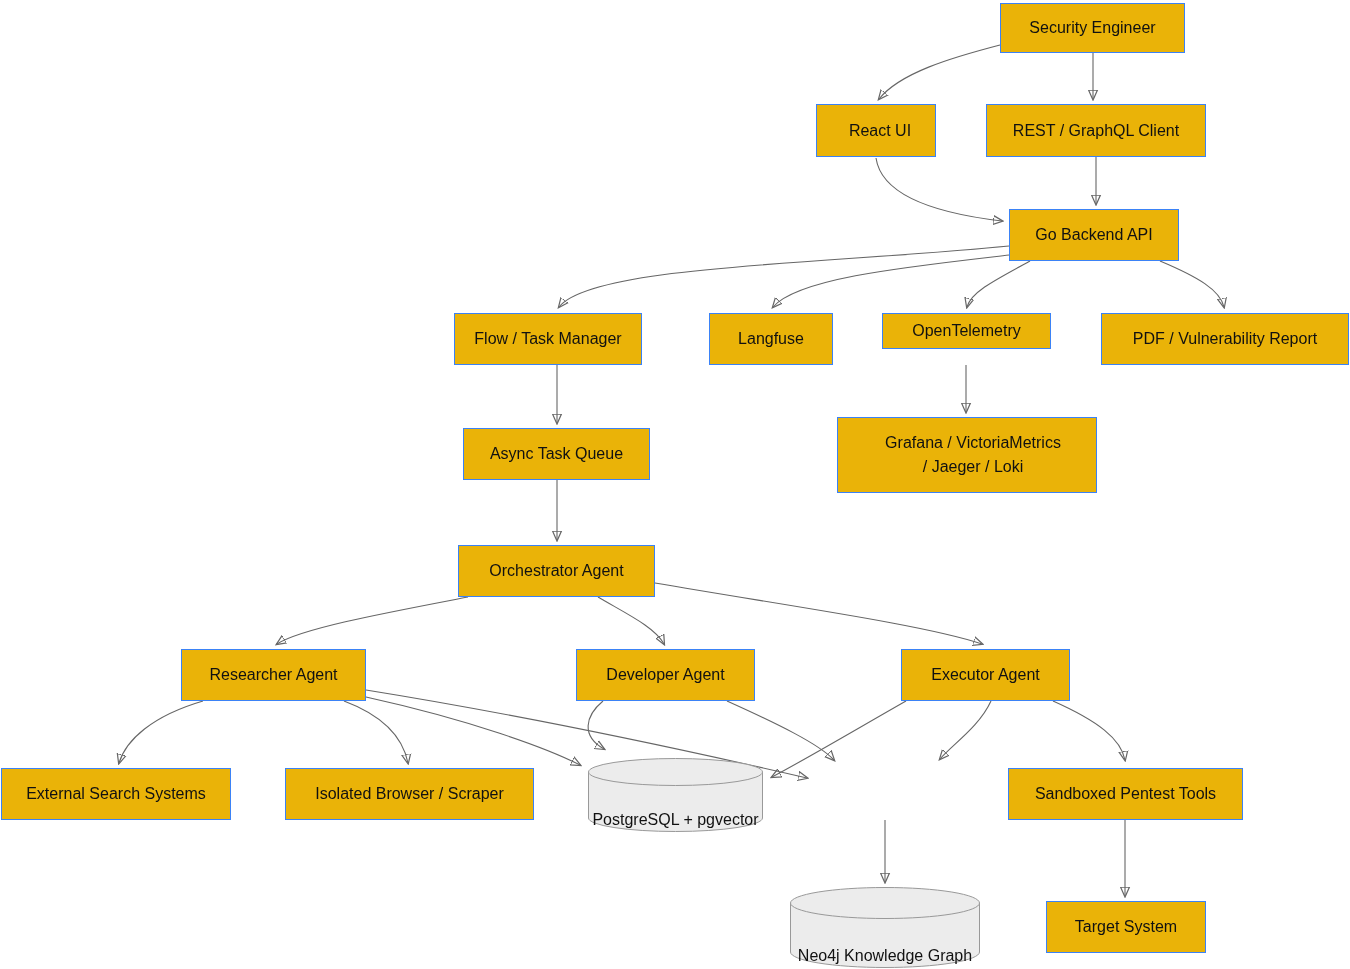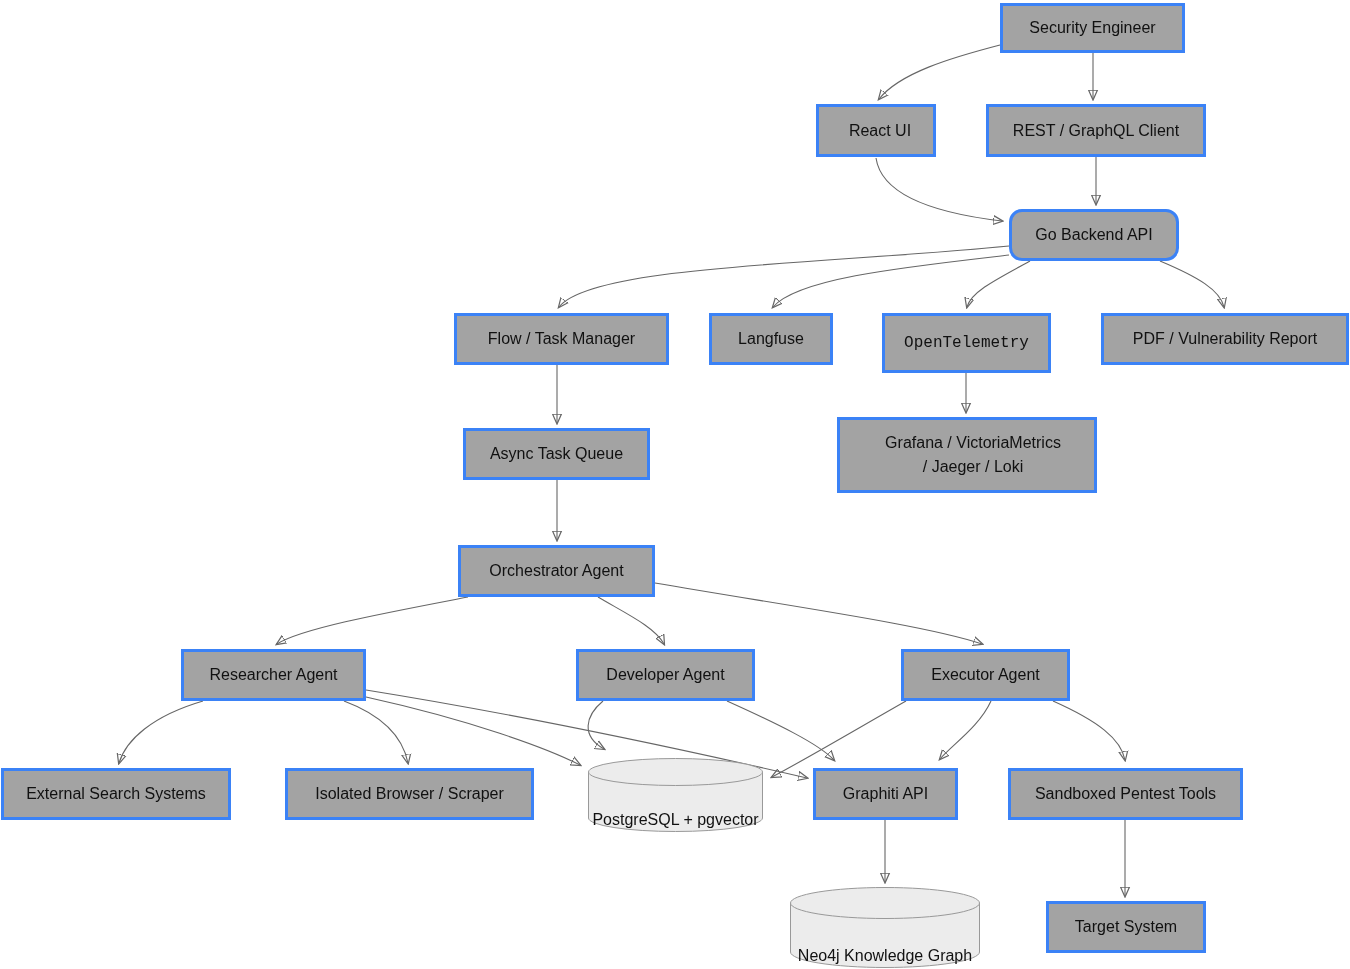--- a/index.html
+++ b/index.html
@@ -13,22 +13,22 @@
   }
   svg.edges {
     position: absolute;
     left: 0; top: 0;
     width: 1350px; height: 969px;
   }
   svg.edges path { stroke: #666666; stroke-width: 1.1; fill: none; }
   .node {
     position: absolute;
     box-sizing: border-box;
-    background: #a3a3a3;
-    border: 3px solid #3b82f6;
+    background: #eab308;
+    border: 1px solid #3b82f6;
     display: flex;
     align-items: center;
     justify-content: center;
     font-size: 16px;
     color: #111111;
     text-align: center;
     white-space: nowrap;
     line-height: 24px;
   }
   .node.multiline { white-space: normal; flex-direction: column; padding-left: 12px; }
@@ -89,33 +89,33 @@
   </div>
 
   <div class="node" style="left:816px; top:104px; width:120px; height:53px;padding-left:8px;">
     <span>React UI</span>
   </div>
 
   <div class="node" style="left:986px; top:104px; width:220px; height:53px;">
     <span>REST / GraphQL Client</span>
   </div>
 
-  <div class="node" style="left:1009px; top:209px; width:170px; height:52px;border-radius:13px;">
+  <div class="node" style="left:1009px; top:209px; width:170px; height:52px;">
     <span>Go Backend API</span>
   </div>
 
-  <div class="node" style="left:454px; top:313px; width:215px; height:52px;">
+  <div class="node" style="left:454px; top:313px; width:188px; height:52px;">
     <span>Flow / Task Manager</span>
   </div>
 
   <div class="node" style="left:709px; top:313px; width:124px; height:52px;">
     <span>Langfuse</span>
   </div>
 
-  <div class="node" style="left:882px; top:313px; width:169px; height:60px;font-family:Liberation Mono, monospace;">
+  <div class="node" style="left:882px; top:313px; width:169px; height:36px;">
     <span>OpenTelemetry</span>
   </div>
 
   <div class="node" style="left:1101px; top:313px; width:248px; height:52px;text-align:center;">
     <span>PDF / Vulnerability Report</span>
   </div>
 
   <div class="node" style="left:463px; top:428px; width:187px; height:52px;">
     <span>Async Task Queue</span>
   </div>
@@ -150,23 +150,20 @@
   </div>
 
   <div class="node cylinder" style="left:588px; top:758px; width:175px; height:74px;">
     <svg class="cyl" width="175" height="74" viewBox="0 0 175 74" xmlns="http://www.w3.org/2000/svg">
       <path d="M0.5,14 L0.5,60 A87,13.5 0 0 0 174.5,60 L174.5,14" fill="#ececec" stroke="#999999" stroke-width="1"></path>
       <ellipse cx="87.5" cy="14" rx="87" ry="13.5" fill="#ececec" stroke="#999999" stroke-width="1"></ellipse>
     </svg>
     <span class="label">PostgreSQL + pgvector</span>
   </div>
 
-  <div class="node" style="left:813px; top:768px; width:145px; height:52px;">
-    <span>Graphiti API</span>
-  </div>
 
   <div class="node" style="left:1008px; top:768px; width:235px; height:52px;">
     <span>Sandboxed Pentest Tools</span>
   </div>
 
   <div class="node cylinder" style="left:790px; top:887px; width:190px; height:81px;">
     <svg class="cyl" width="190" height="81" viewBox="0 0 190 81" xmlns="http://www.w3.org/2000/svg">
       <path d="M0.5,16 L0.5,65 A94.5,15.5 0 0 0 189.5,65 L189.5,16" fill="#ececec" stroke="#999999" stroke-width="1"></path>
       <ellipse cx="95" cy="16" rx="94.5" ry="15.5" fill="#ececec" stroke="#999999" stroke-width="1"></ellipse>
     </svg>

